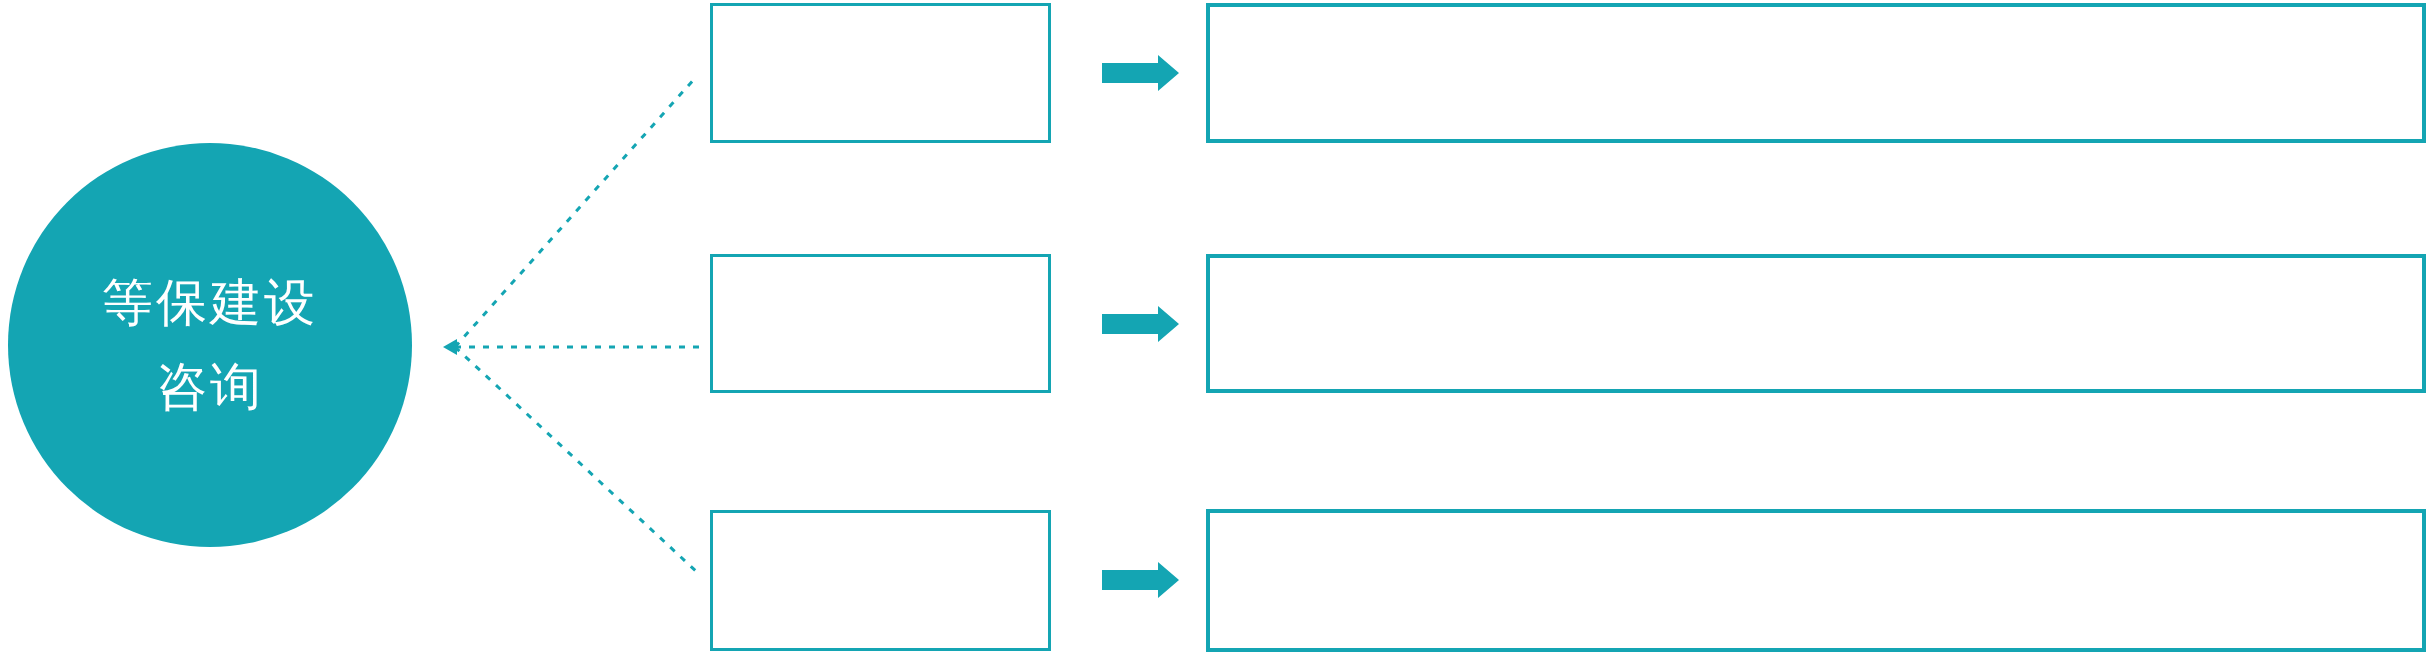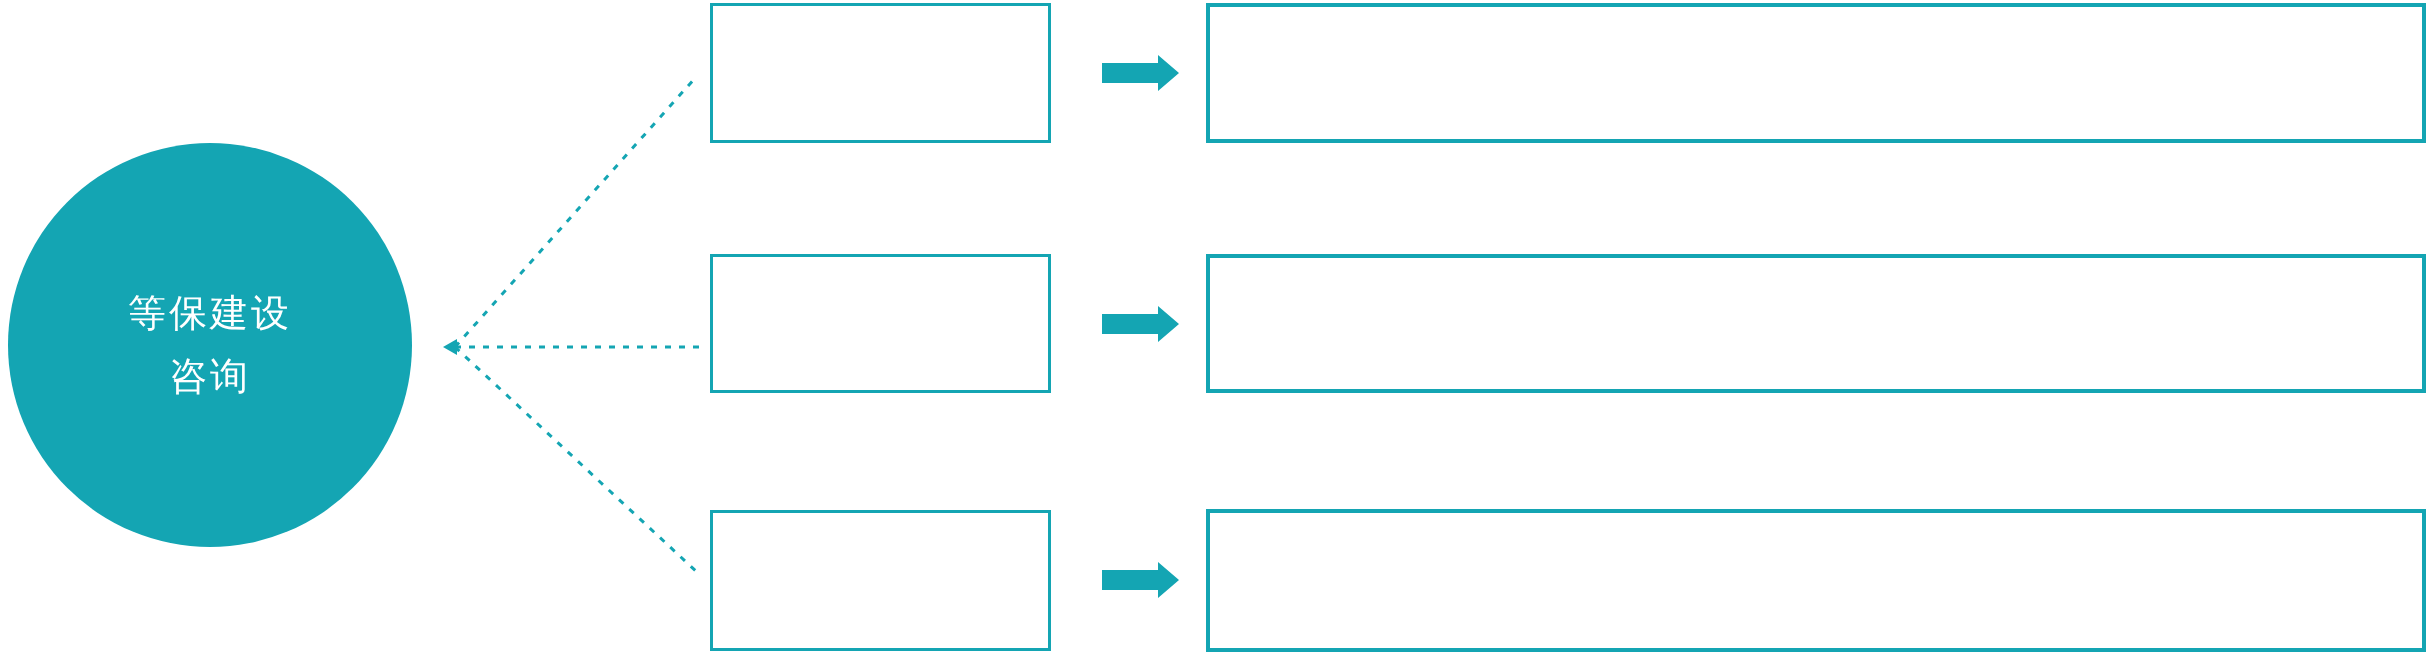--- a/index.html
+++ b/index.html
@@ -6,21 +6,21 @@
   html,body { margin:0; padding:0; background:#fff; }
   .canvas {
     position:relative; width:2434px; height:655px;
     background:var(--bg); overflow:hidden;
     font-family:"Liberation Sans", sans-serif;
   }
   .hub {
     position:absolute; left:8px; top:143px; width:404px; height:404px;
     background:var(--accent); border-radius:50%;
     display:flex; flex-direction:column; align-items:center; justify-content:center;
-    color:var(--hub-text); font-size:38px; line-height:1.65; font-weight:300;
+    color:var(--hub-text); font-size:51px; line-height:1.65; font-weight:300;
     letter-spacing:3px; text-align:center;
   }
   .overlay { position:absolute; left:0; top:0; width:2434px; height:655px; }
   .dash { stroke:var(--accent); stroke-width:3; fill:none; stroke-dasharray:6 8; }
   .solid-shape { fill:var(--accent); stroke:none; }
   .box { position:absolute; box-sizing:border-box; background:#fff; }
   .small-box { left:710px; width:341px; border:3px solid var(--accent); }
   .large-box { left:1206px; width:1220px; border:4px solid var(--accent); }
   .sb1 { top:3px;   height:140px; }
   .sb2 { top:254px; height:139px; }

